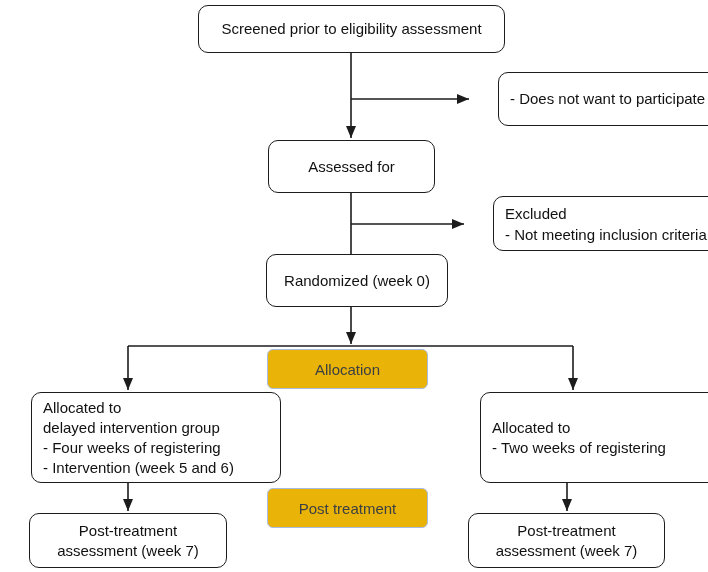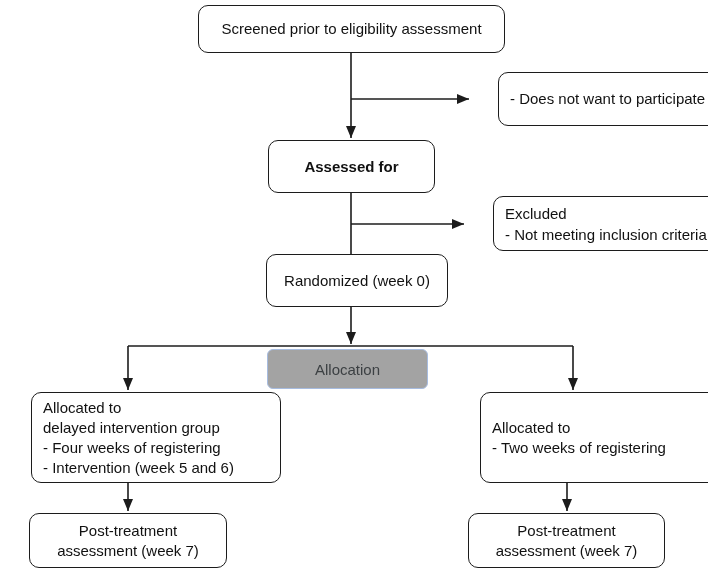--- a/index.html
+++ b/index.html
@@ -33,37 +33,37 @@
     z-index: 1;
     display: flex;
     flex-direction: column;
     justify-content: center;
   }
   .node.center { align-items: center; text-align: center; }
   .node.left   { align-items: flex-start; text-align: left; padding-left: 11px; padding-right: 6px; margin-left: 28px; }
   .banner {
     position: absolute;
     box-sizing: border-box;
-    background: #a3a3a3;
+    background: #eab308;
     border: 1px solid #a7bce0;
     border-radius: 6px;
     color: #3c4043;
     font-size: 15px;
     z-index: 1;
     display: flex;
     align-items: center;
     justify-content: center;
     text-align: center;
   }
   .line { display: block; }
 
   
   #screened-box        { left: 198px; top: 5px;   width: 307px; height: 48px; }
   #does-not-want-box   { left: 470px; top: 72px;  width: 233px; height: 54px; }
-  #assessed-box        { left: 268px; top: 140px; width: 167px; height: 53px; font-weight: bold; }
+  #assessed-box        { left: 268px; top: 140px; width: 167px; height: 53px; }
   #excluded-box        { left: 465px; top: 196px; width: 276px; height: 55px; line-height: 21px; }
   #randomized-box      { left: 266px; top: 254px; width: 182px; height: 53px; }
   #allocation-banner   { left: 267px; top: 349px; width: 161px; height: 40px; }
   #allocated-delayed-box { left: 3px;   top: 392px; width: 250px; height: 91px; }
   #allocated-early-box   { left: 452px; top: 392px; width: 240px; height: 91px; }
   #post-treatment-banner { left: 267px; top: 488px; width: 161px; height: 40px; }
   #post-delayed-box    { left: 29px;  top: 513px; width: 198px; height: 55px; }
   #post-early-box      { left: 468px; top: 513px; width: 197px; height: 55px; }
 </style>
 </head>
@@ -121,20 +121,23 @@
     <span class="line">delayed intervention group</span>
     <span class="line">- Four weeks of registering</span>
     <span class="line">- Intervention (week 5 and 6)</span>
   </div>
 
   <div class="node left" id="allocated-early-box">
     <span class="line">Allocated to</span>
     <span class="line">- Two weeks of registering</span>
   </div>
 
+  <div class="banner" id="post-treatment-banner">
+    <span>Post treatment</span>
+  </div>
 
   <div class="node center" id="post-delayed-box">
     <span class="line">Post-treatment</span>
     <span class="line">assessment (week 7)</span>
   </div>
 
   <div class="node center" id="post-early-box">
     <span class="line">Post-treatment</span>
     <span class="line">assessment (week 7)</span>
   </div>

